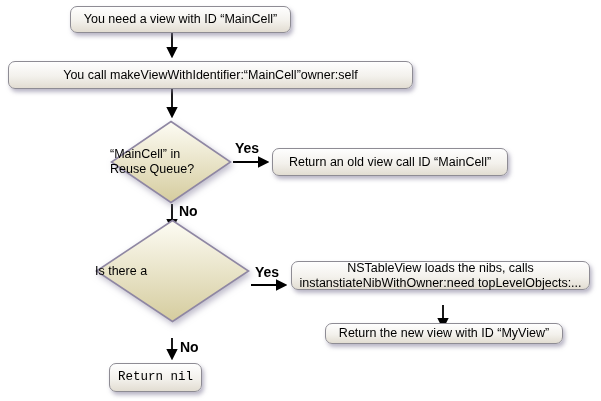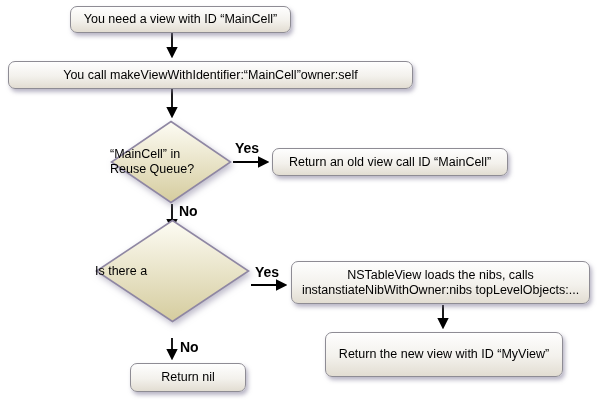--- a/index.html
+++ b/index.html
@@ -102,30 +102,30 @@
   </div>
 
   <div class="node-box" style="left:8px; top:61px; width:405px; height:28px;">
     <span>You call makeViewWithIdentifier:“MainCell”owner:self</span>
   </div>
 
   <div class="node-box" style="left:272px; top:148px; width:236px; height:28px;">
     <span>Return an old view call ID “MainCell”</span>
   </div>
 
-  <div class="node-box" style="left:291px; top:261px; width:299px; height:43px;">
+  <div class="node-box" style="left:291px; top:261px; width:299px; height:29px;">
     <span>NSTableView loads the nibs, calls</span>
-    <span>instanstiateNibWithOwner:nibs topLevelObjects:...</span>
+    <span>instanstiateNibWithOwner:need topLevelObjects:...</span>
   </div>
 
-  <div class="node-box" style="left:325px; top:332px; width:238px; height:45px;">
+  <div class="node-box" style="left:325px; top:323px; width:238px; height:21px;">
     <span>Return the new view with ID “MyView”</span>
   </div>
 
-  <div class="node-box" style="left:130px; top:363px; width:116px; height:29px;">
+  <div class="node-box" style="left:109px; top:363px; width:93px; height:29px;font-family:Liberation Mono, monospace;">
     <span>Return nil</span>
   </div>
 
   <div class="diamond-wrap" style="left:110px; top:120px; width:122px; height:84px;">
     <svg viewBox="0 0 122 84" preserveAspectRatio="none">
       <defs>
         <linearGradient id="diamondGrad1" x1="0" y1="0" x2="0" y2="1">
           <stop offset="0" style="stop-color: var(--diamond-fill-top, #fdfcf4);"></stop>
           <stop offset="1" style="stop-color: var(--diamond-fill-bottom, #d5cc9e);"></stop>
         </linearGradient>

